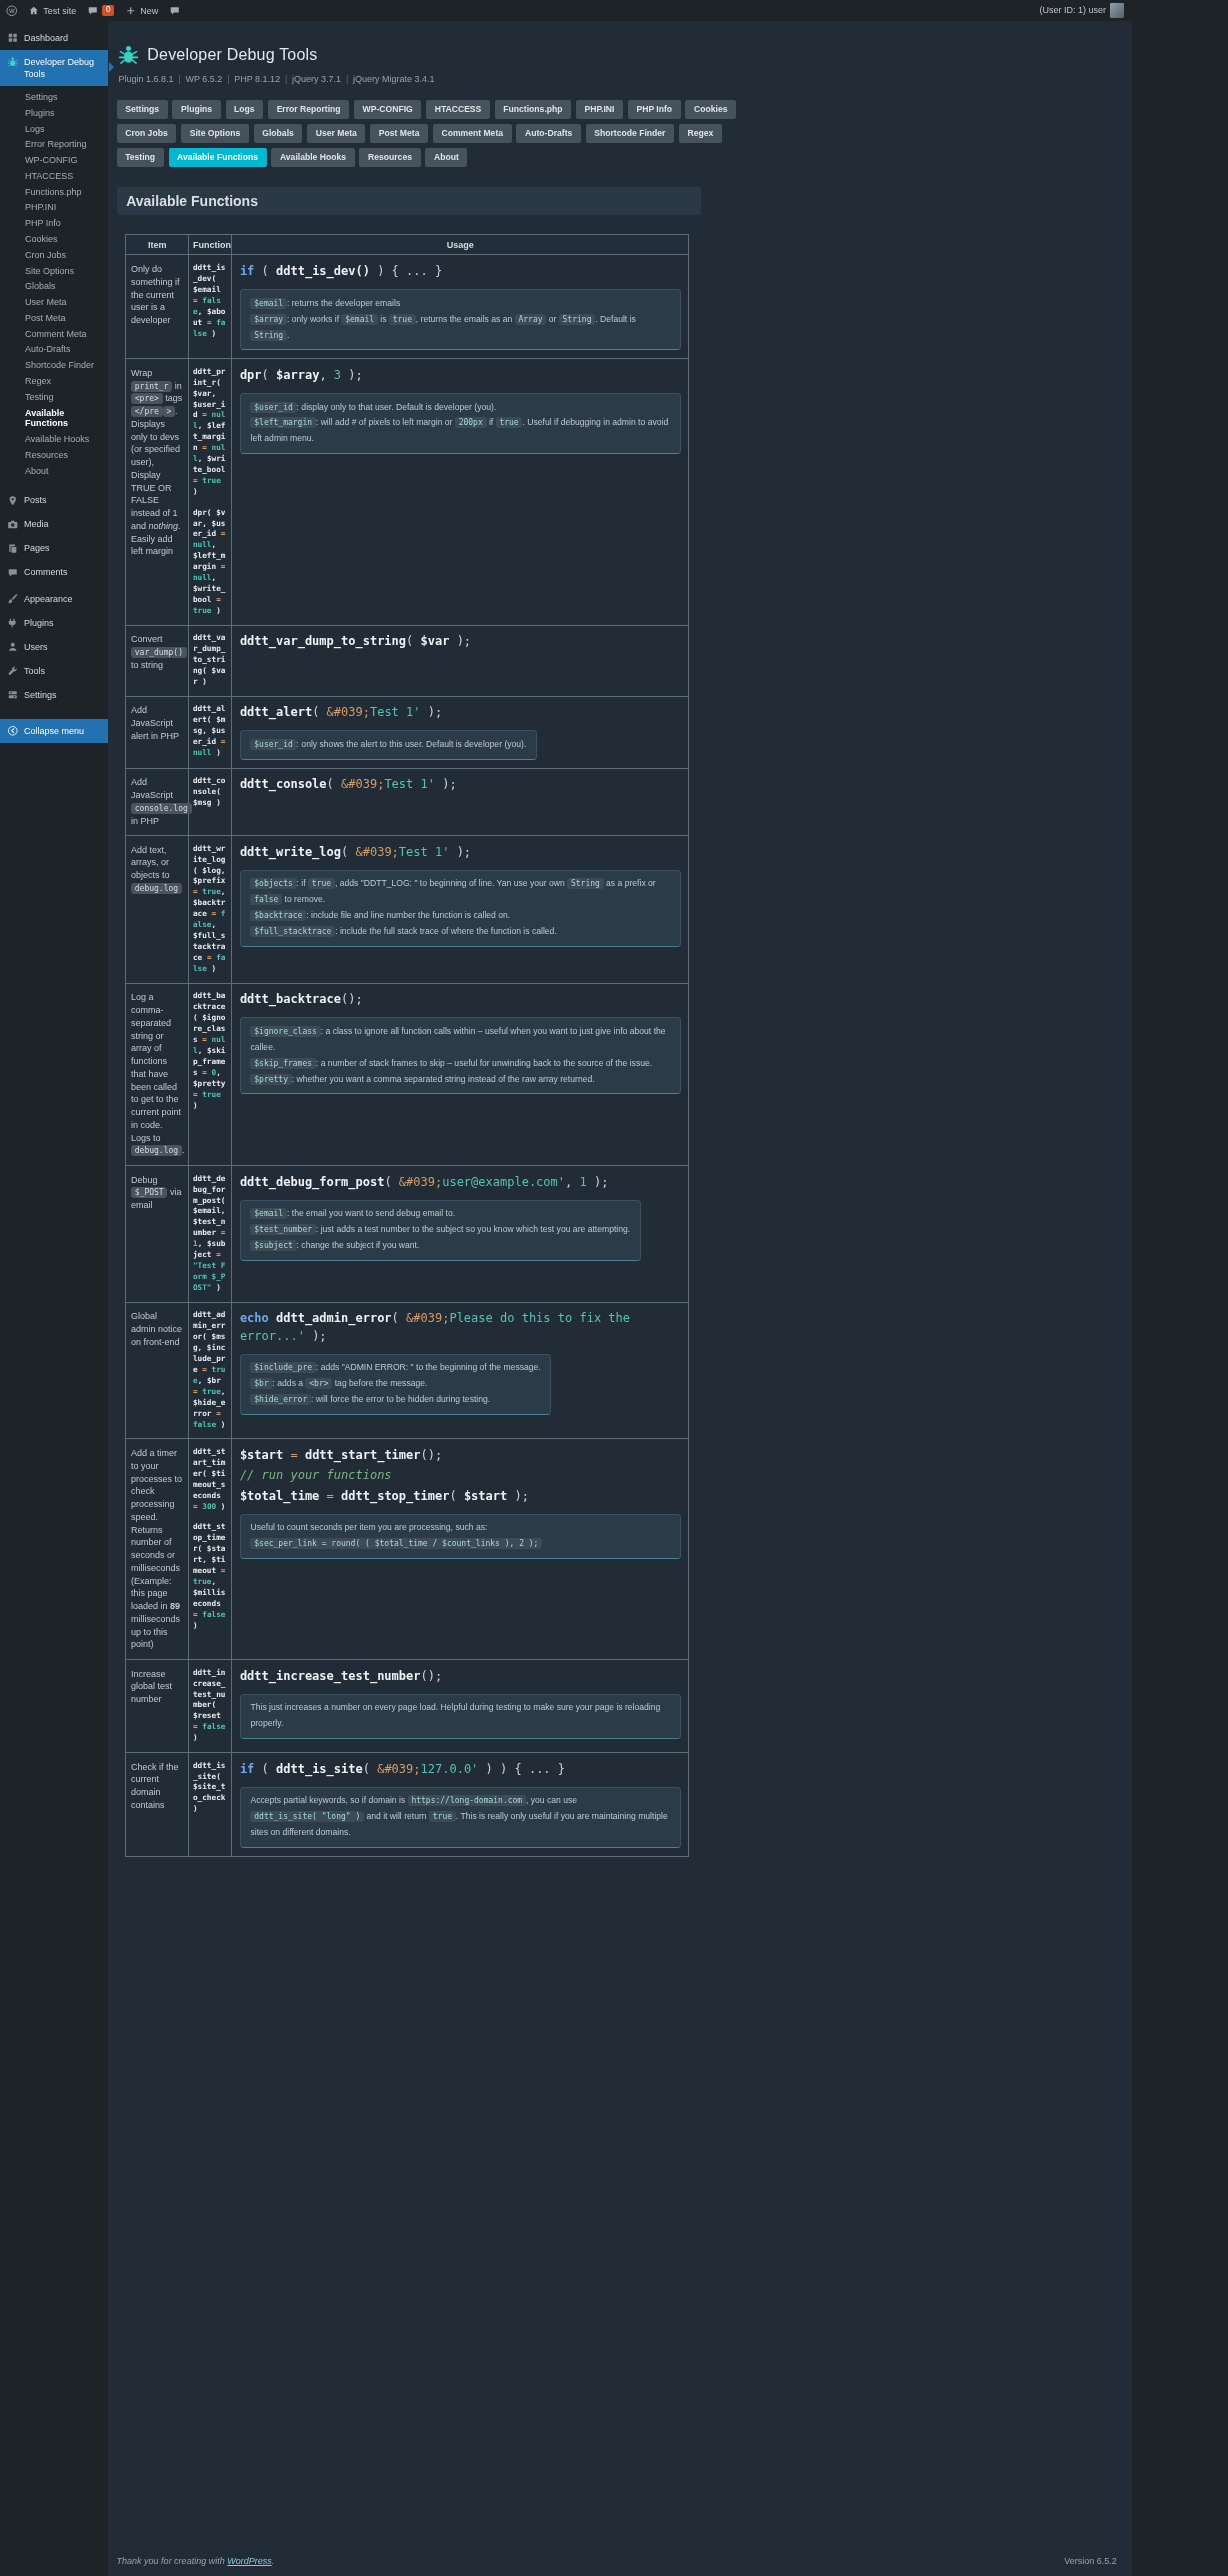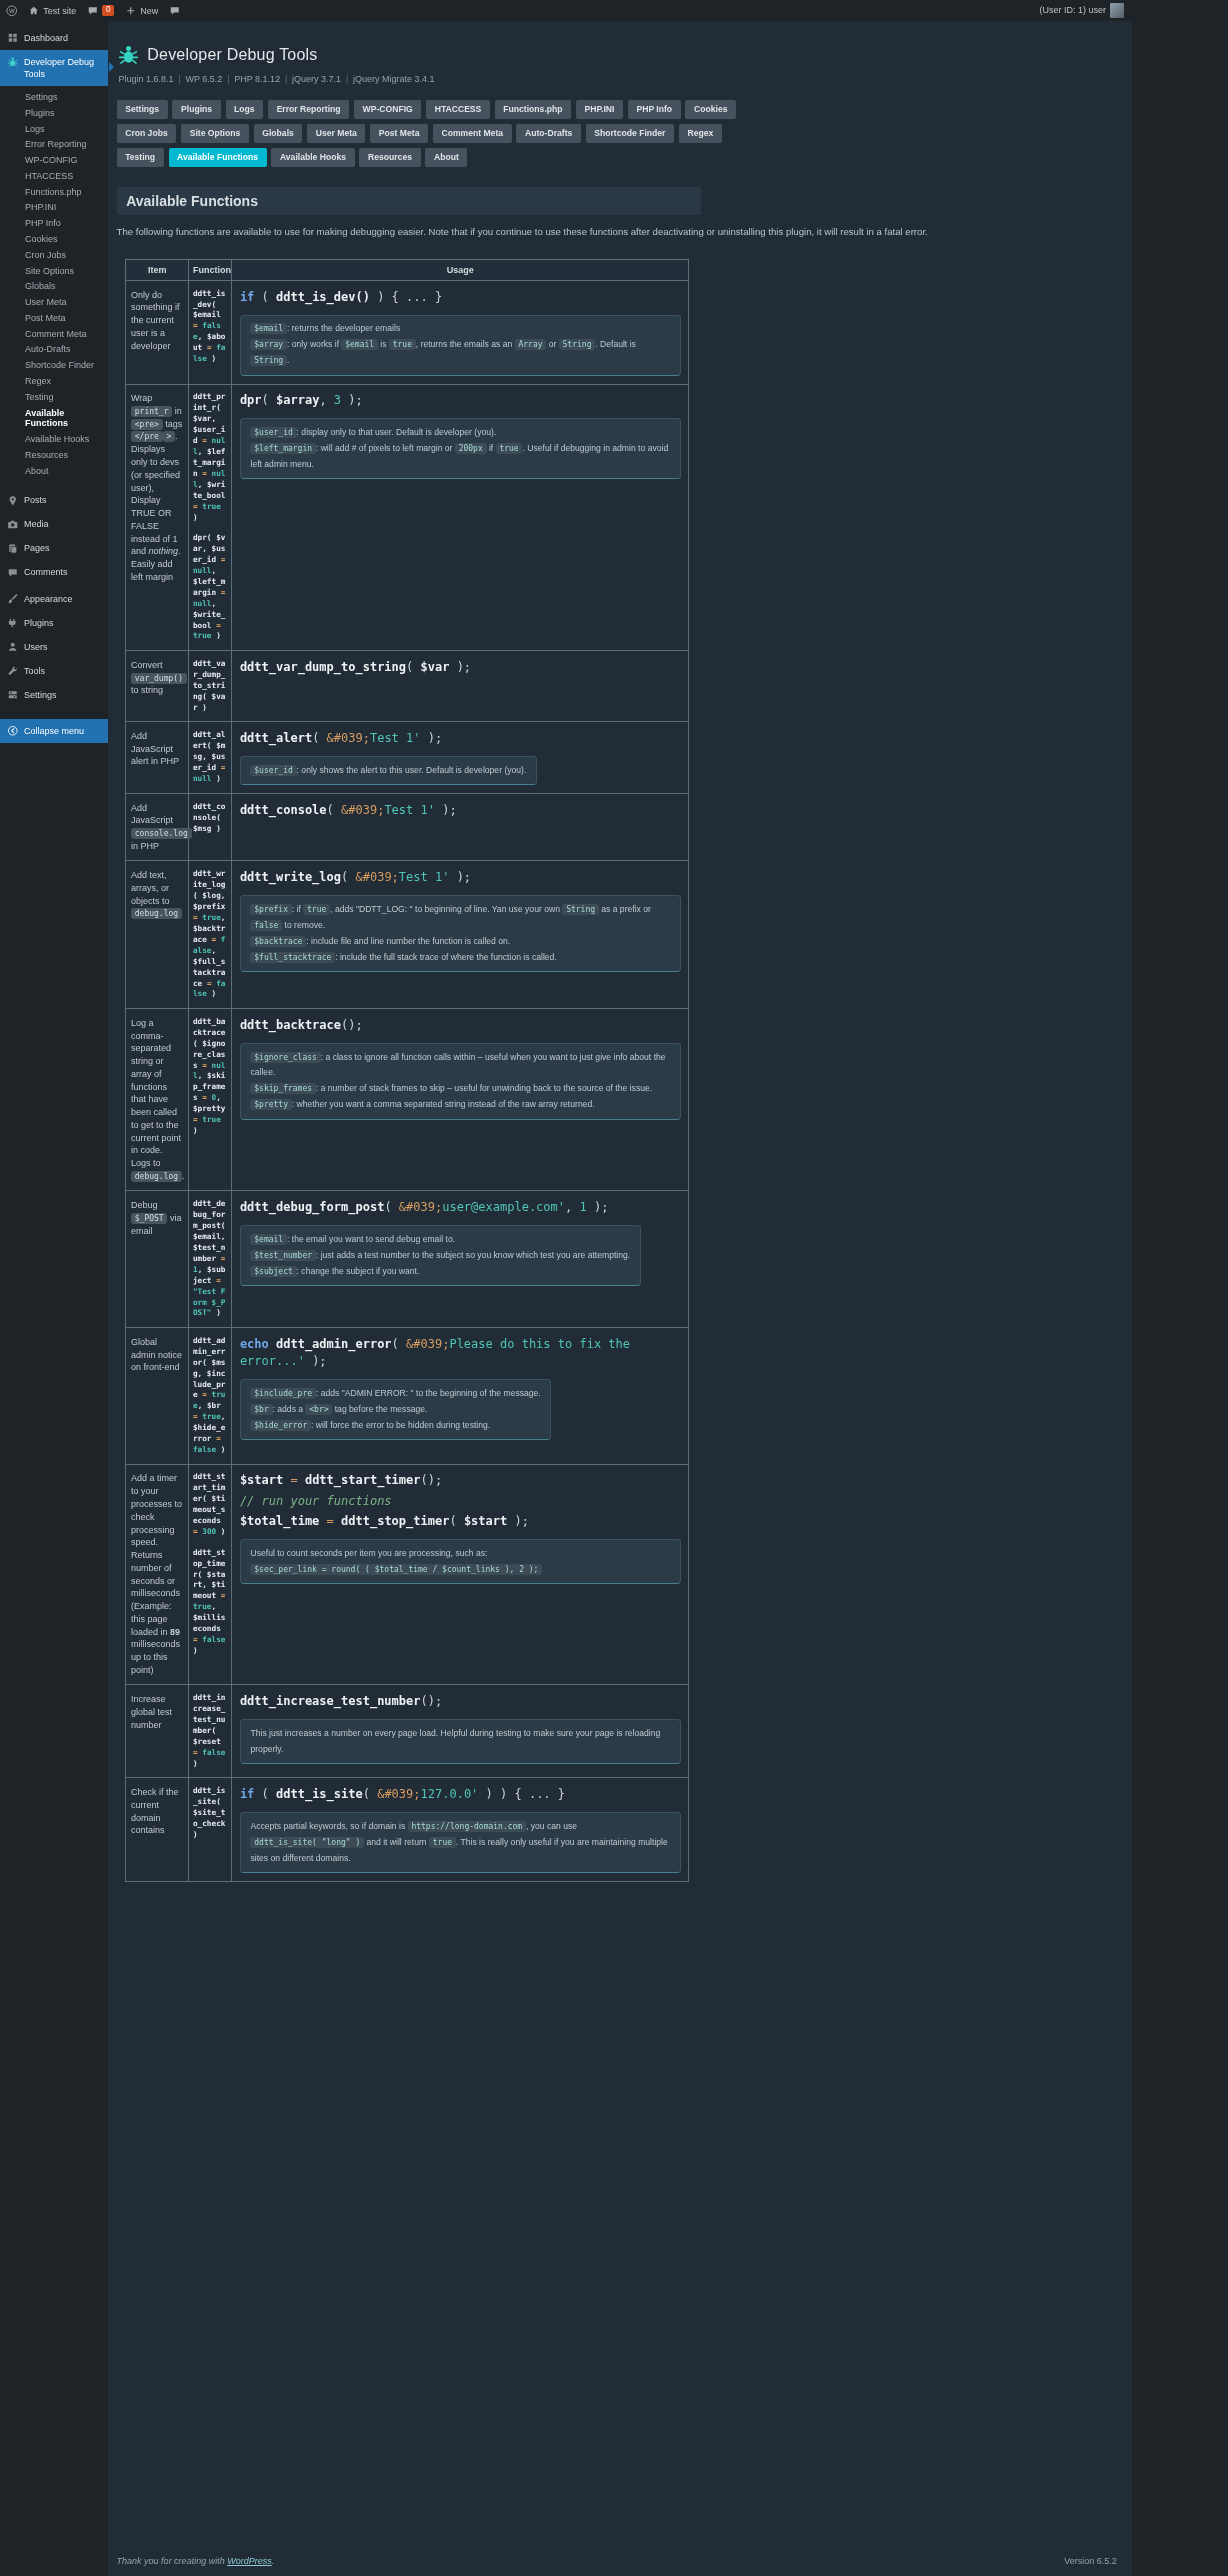--- a/index.html
+++ b/index.html
@@ -320,21 +320,20 @@
           <div class="tabrow">
             <button class="tab">Testing</button>
             <button class="tab active">Available Functions</button>
             <button class="tab">Available Hooks</button>
             <button class="tab">Resources</button>
             <button class="tab">About</button>
           </div>
         </div>
 
       <h2 class="section-title">Available Functions</h2>
-      <p class="intro">The following functions are available to use for making debugging easier. Note that if you continue to use these functions after deactivating or uninstalling this plugin, it will result in a fatal error.</p>
 
       <table class="ftable">
         <colgroup>
           <col style="width:63px">
           <col style="width:43px">
           <col>
         </colgroup>
         <thead>
           <tr>
             <th>Item</th>
@@ -401,21 +400,21 @@
               </td>
             </tr>
             <tr>
               <td class="col-item"><span>Add text, arrays, or objects to </span><span class="chip">debug.log</span></td>
               <td class="col-fn">
                 <div class="fncode"><span>ddtt_write_log( $log, $prefix </span><span class="tok-o">= </span><span class="tok-s">true</span><span>, $backtrace </span><span class="tok-o">= </span><span class="tok-s">false</span><span>, $full_stacktrace </span><span class="tok-o">= </span><span class="tok-s">false</span><span> )</span></div>
               </td>
               <td class="col-usage">
                 <div class="codeline"><span class="tok-f">ddtt_write_log</span><span>( </span><span class="tok-o">&amp;#039;</span><span class="tok-s">Test 1'</span><span> );</span></div>
                 <div class="descbox">
-                  <div class="descline"><span class="chip">$prefix</span><span>: if </span><span class="chip">true</span><span>, adds "DDTT_LOG: " to beginning of line. Yan use your own </span><span class="chip">String</span><span> as a prefix or </span><span class="chip">false</span><span> to remove.</span></div>
+                  <div class="descline"><span class="chip">$objects</span><span>: if </span><span class="chip">true</span><span>, adds "DDTT_LOG: " to beginning of line. Yan use your own </span><span class="chip">String</span><span> as a prefix or </span><span class="chip">false</span><span> to remove.</span></div>
                   <div class="descline"><span class="chip">$backtrace</span><span>: include file and line number the function is called on.</span></div>
                   <div class="descline"><span class="chip">$full_stacktrace</span><span>: include the full stack trace of where the function is called.</span></div>
                 </div>
               </td>
             </tr>
             <tr>
               <td class="col-item"><span>Log a comma-separated string or array of functions that have been called to get to the current point in code. Logs to </span><span class="chip">debug.log</span><span>.</span></td>
               <td class="col-fn">
                 <div class="fncode"><span>ddtt_backtrace( $ignore_class </span><span class="tok-o">= </span><span class="tok-s">null</span><span>, $skip_frames </span><span class="tok-o">= </span><span class="tok-s">0</span><span>, $pretty </span><span class="tok-o">= </span><span class="tok-s">true</span><span> )</span></div>
               </td>

